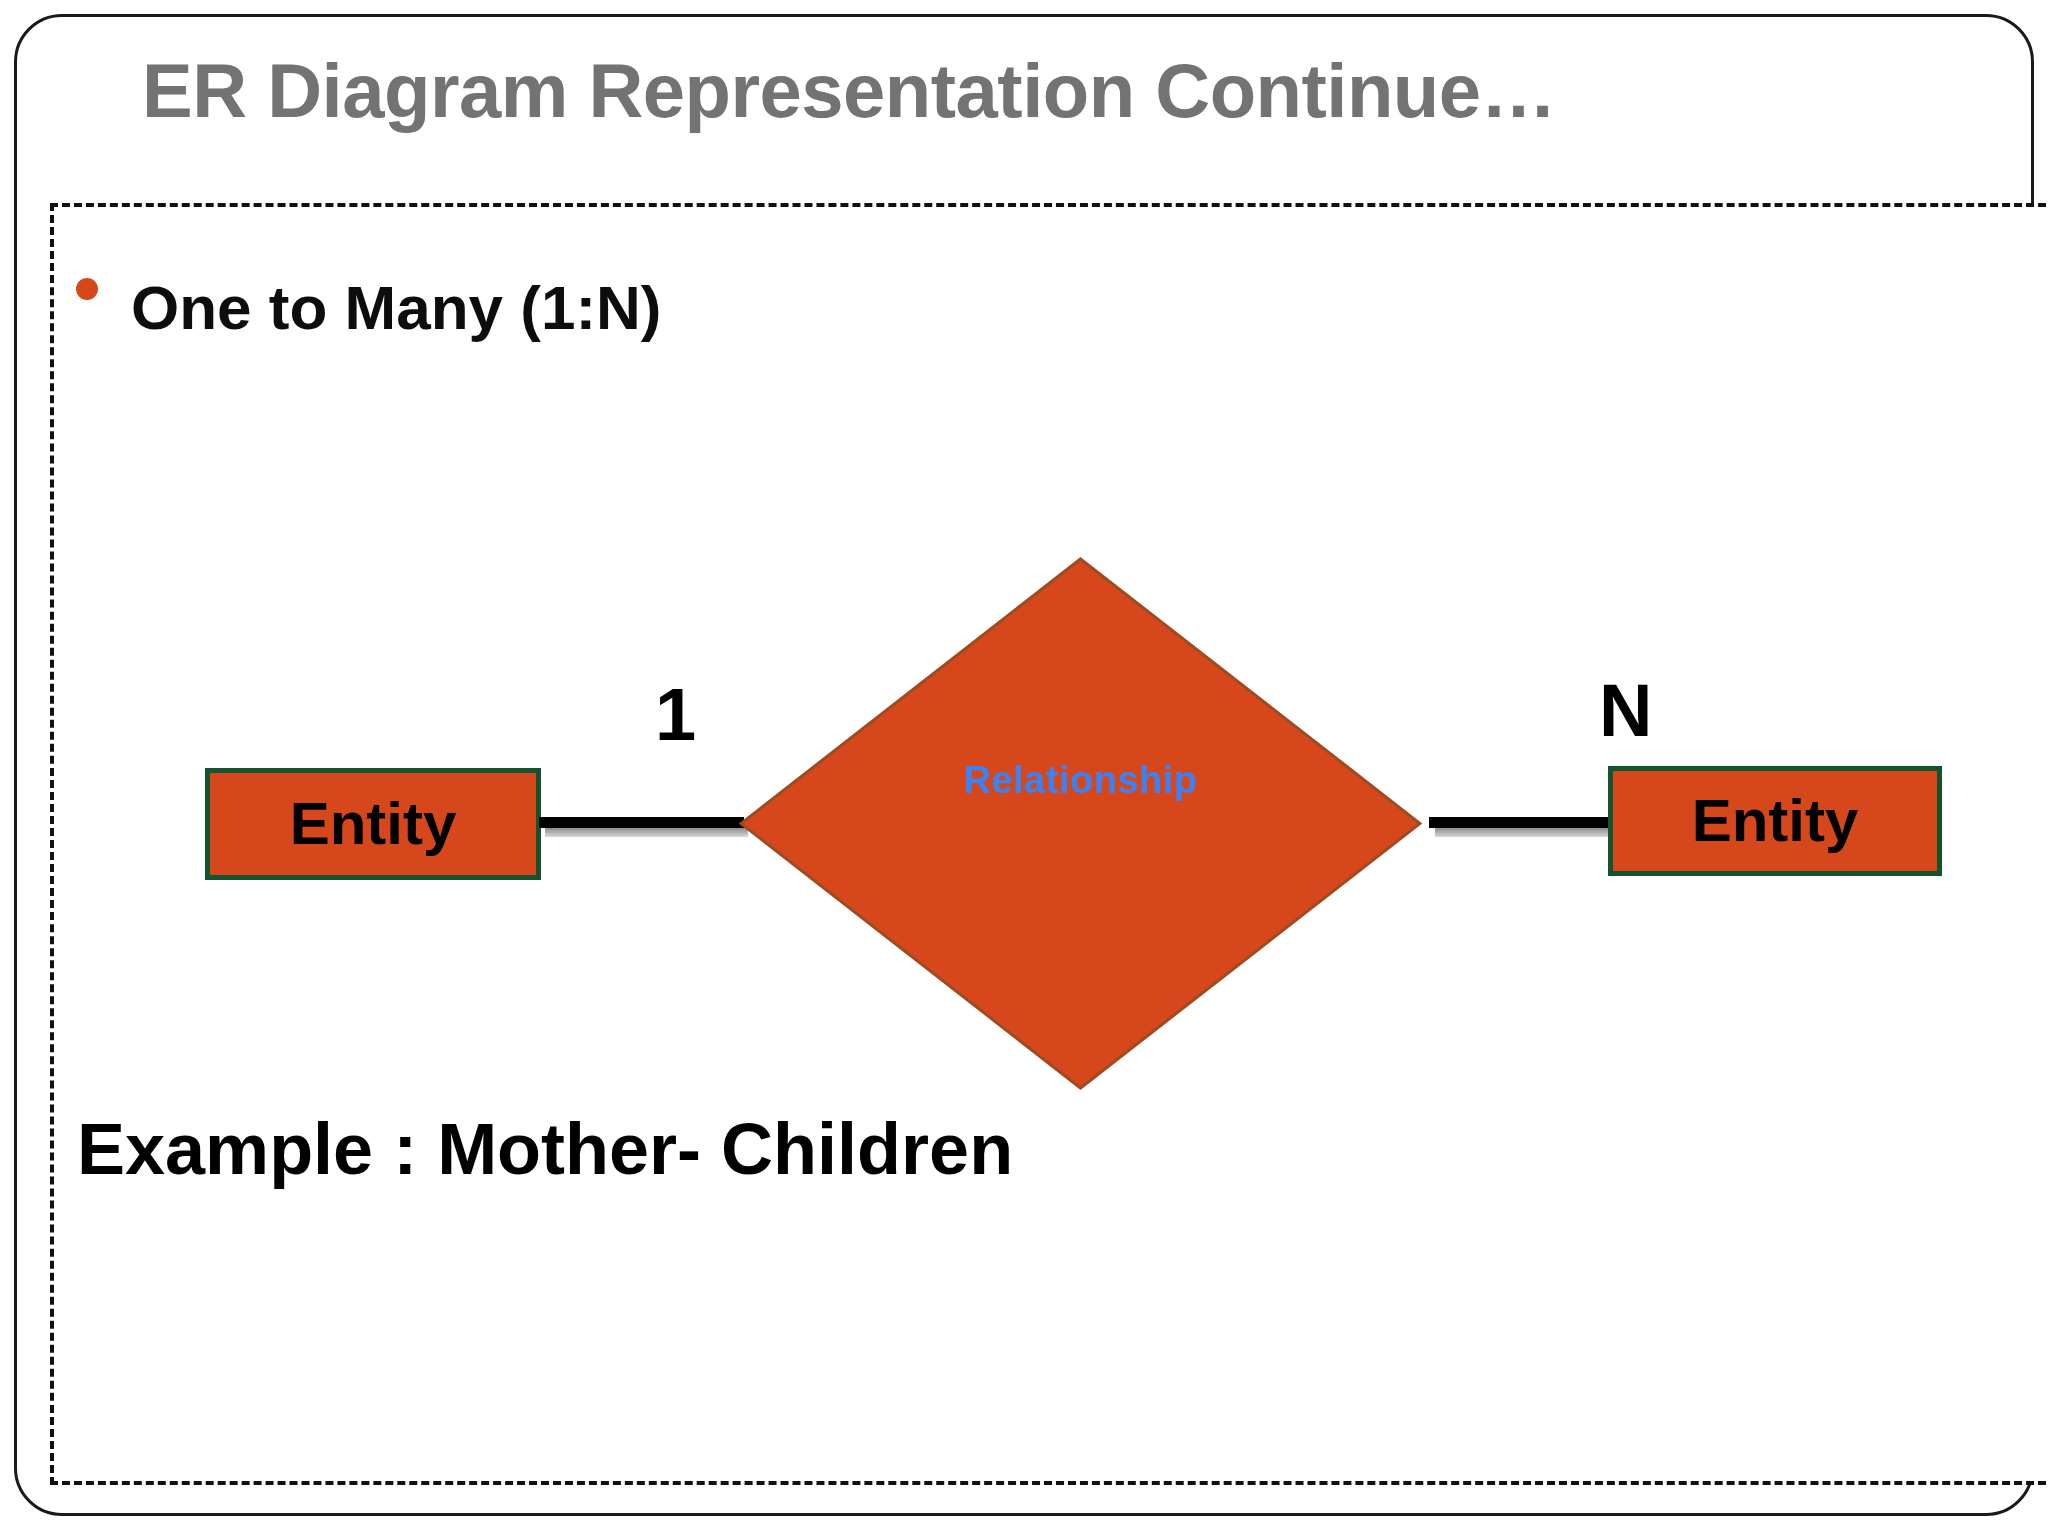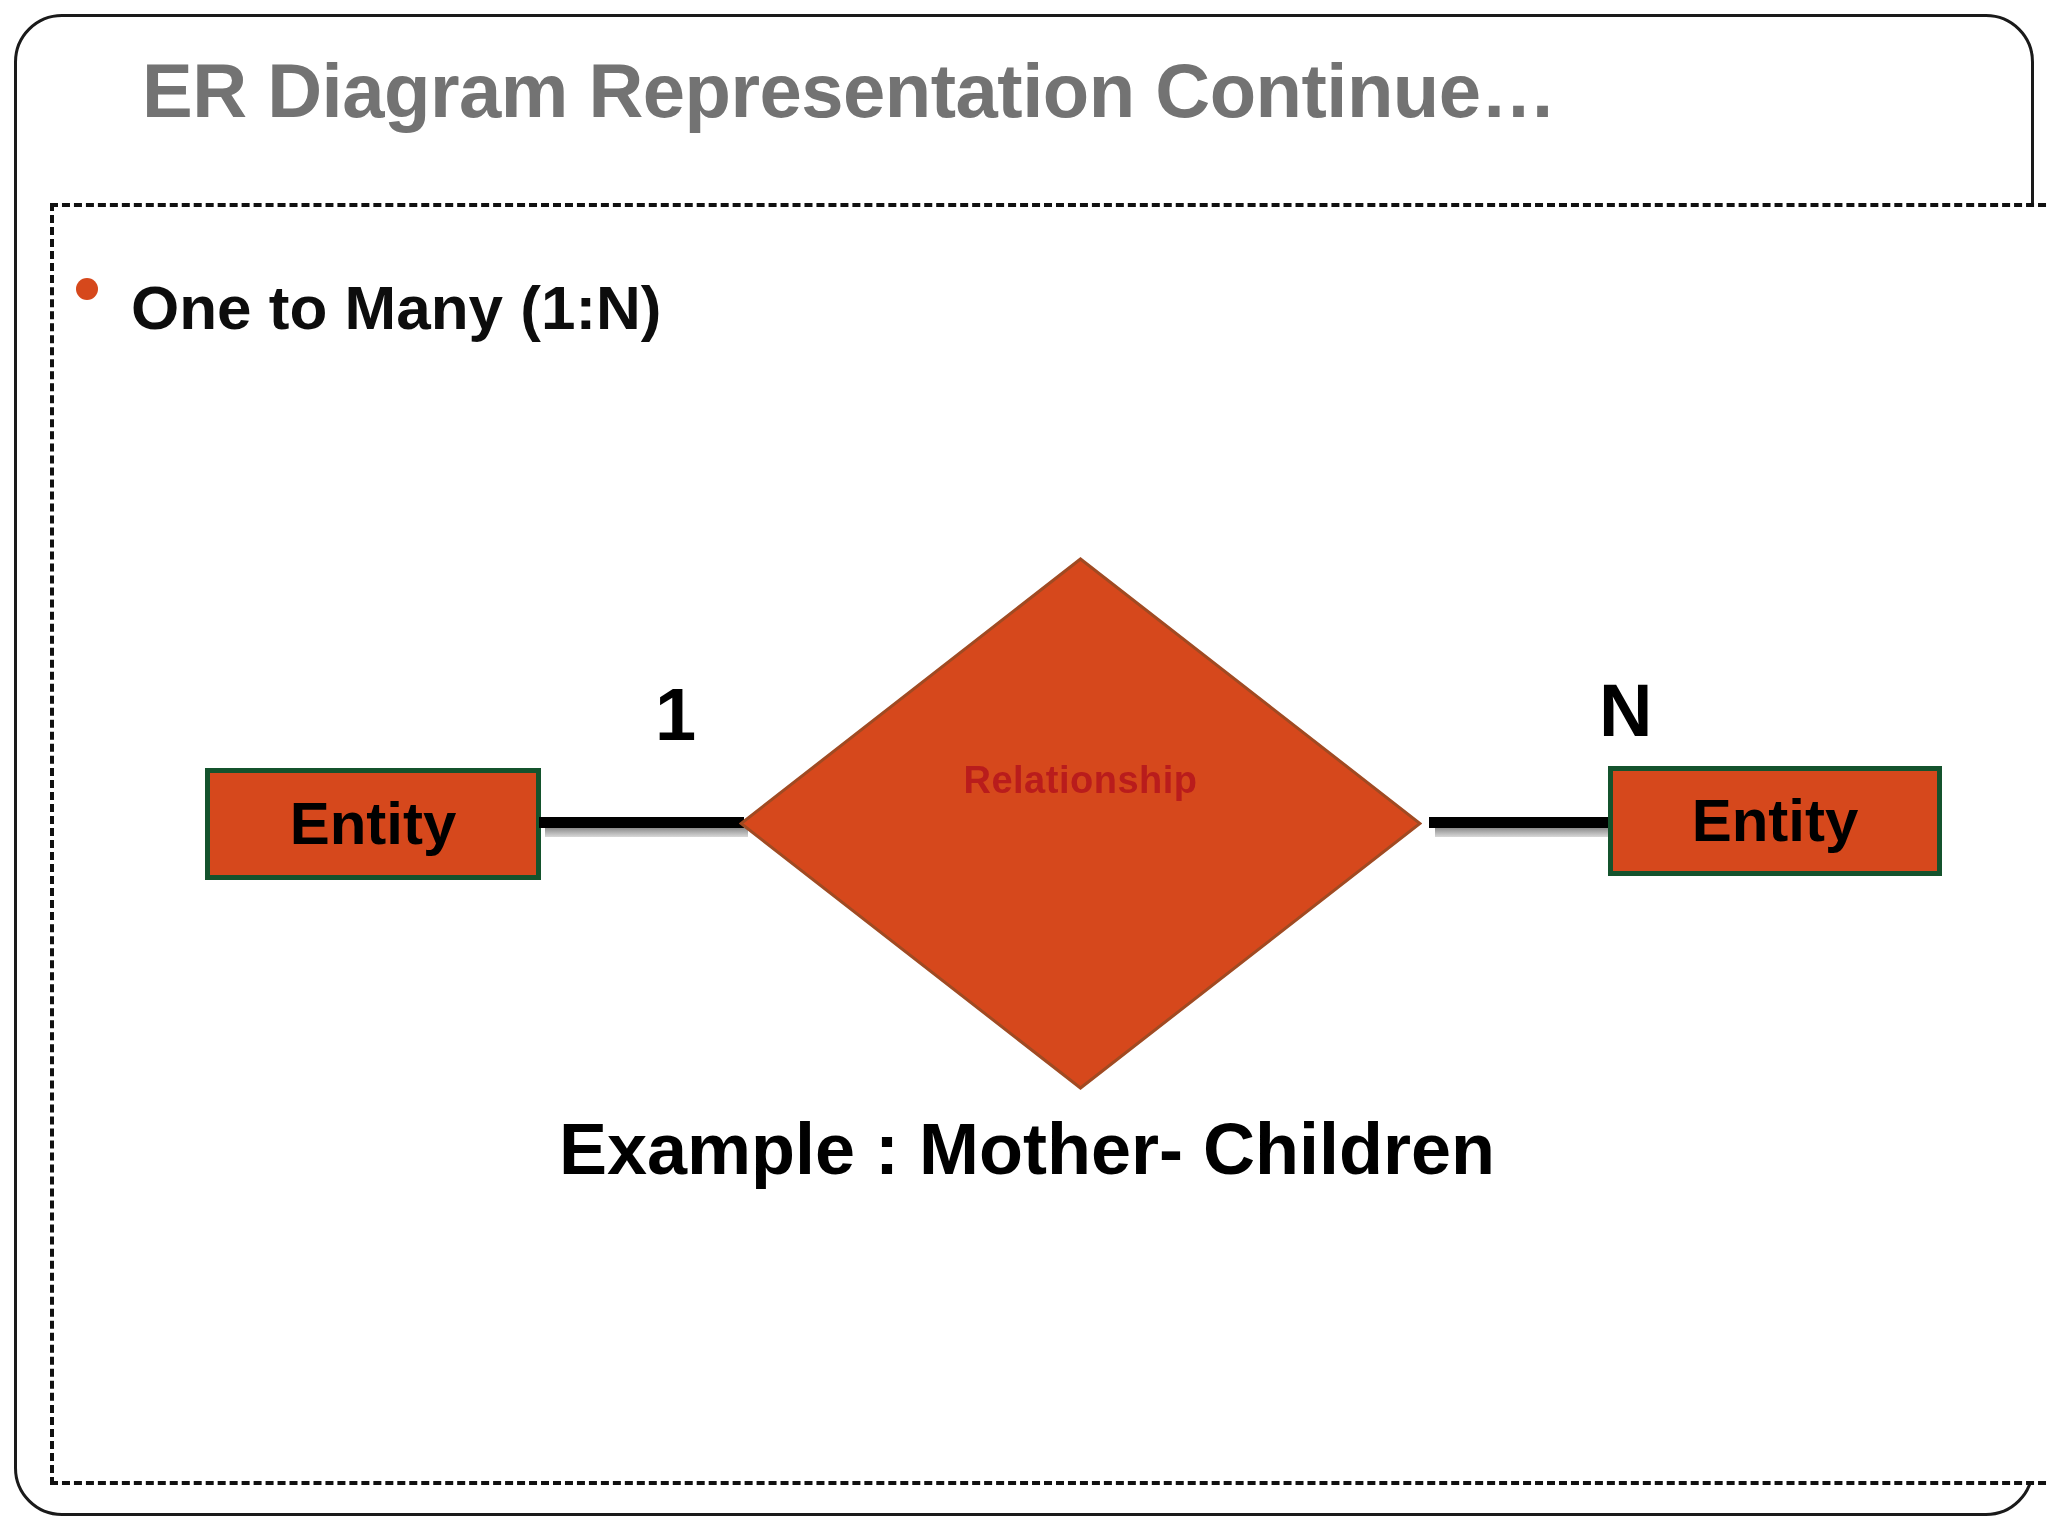--- a/index.html
+++ b/index.html
@@ -147,21 +147,21 @@
   }
   #relationship-diamond svg { display: block; width: 100%; height: 100%; }
   #relationship-label {
     position: absolute;
     left: 685px;
     top: 540px;
     width: 683px;
     text-align: center;
     font-size: 38px;
     font-weight: bold;
-    color: #b91c1c;
+    color: #3b82f6;
     line-height: 1.75;
     letter-spacing: 0.5px;
     word-break: break-all;
     padding: 0 140px;
     box-sizing: border-box;
   }
 
   
   .cardinality {
     position: absolute;
@@ -172,21 +172,20 @@
   }
   #cardinality-one  { left: 601px;  top: 471px; }
   #cardinality-many { left: 1545px; top: 467px; }
 
   
   #example-block {
     position: absolute;
     left: 23px;
     top: 900px;
     width: 1900px;
-    text-align: center;
   }
   .example-line {
     font-size: 72px;
     font-weight: bold;
     color: #000000;
     line-height: 1.18;
     white-space: nowrap;
   }
   #example-line-2 { padding-left: 300px; }
 </style>

